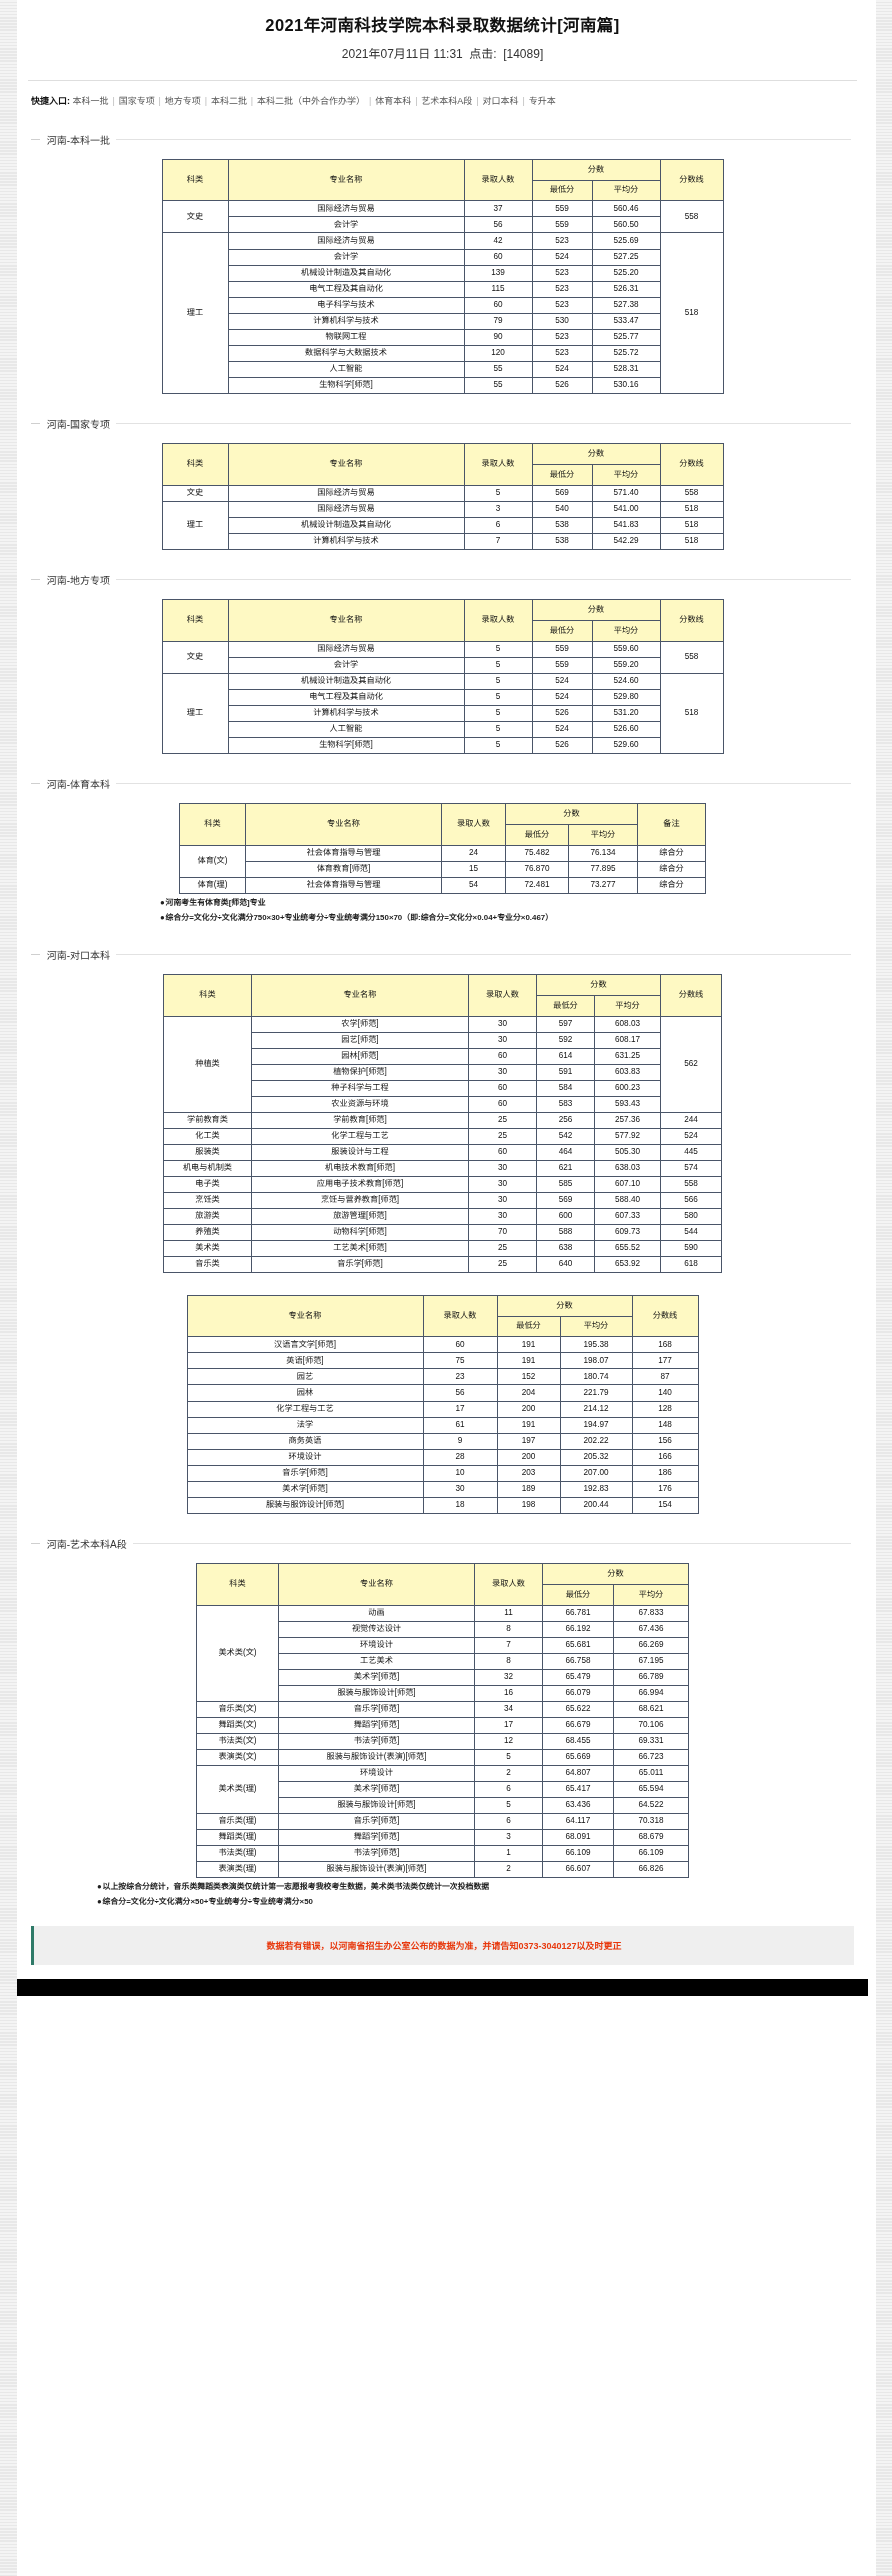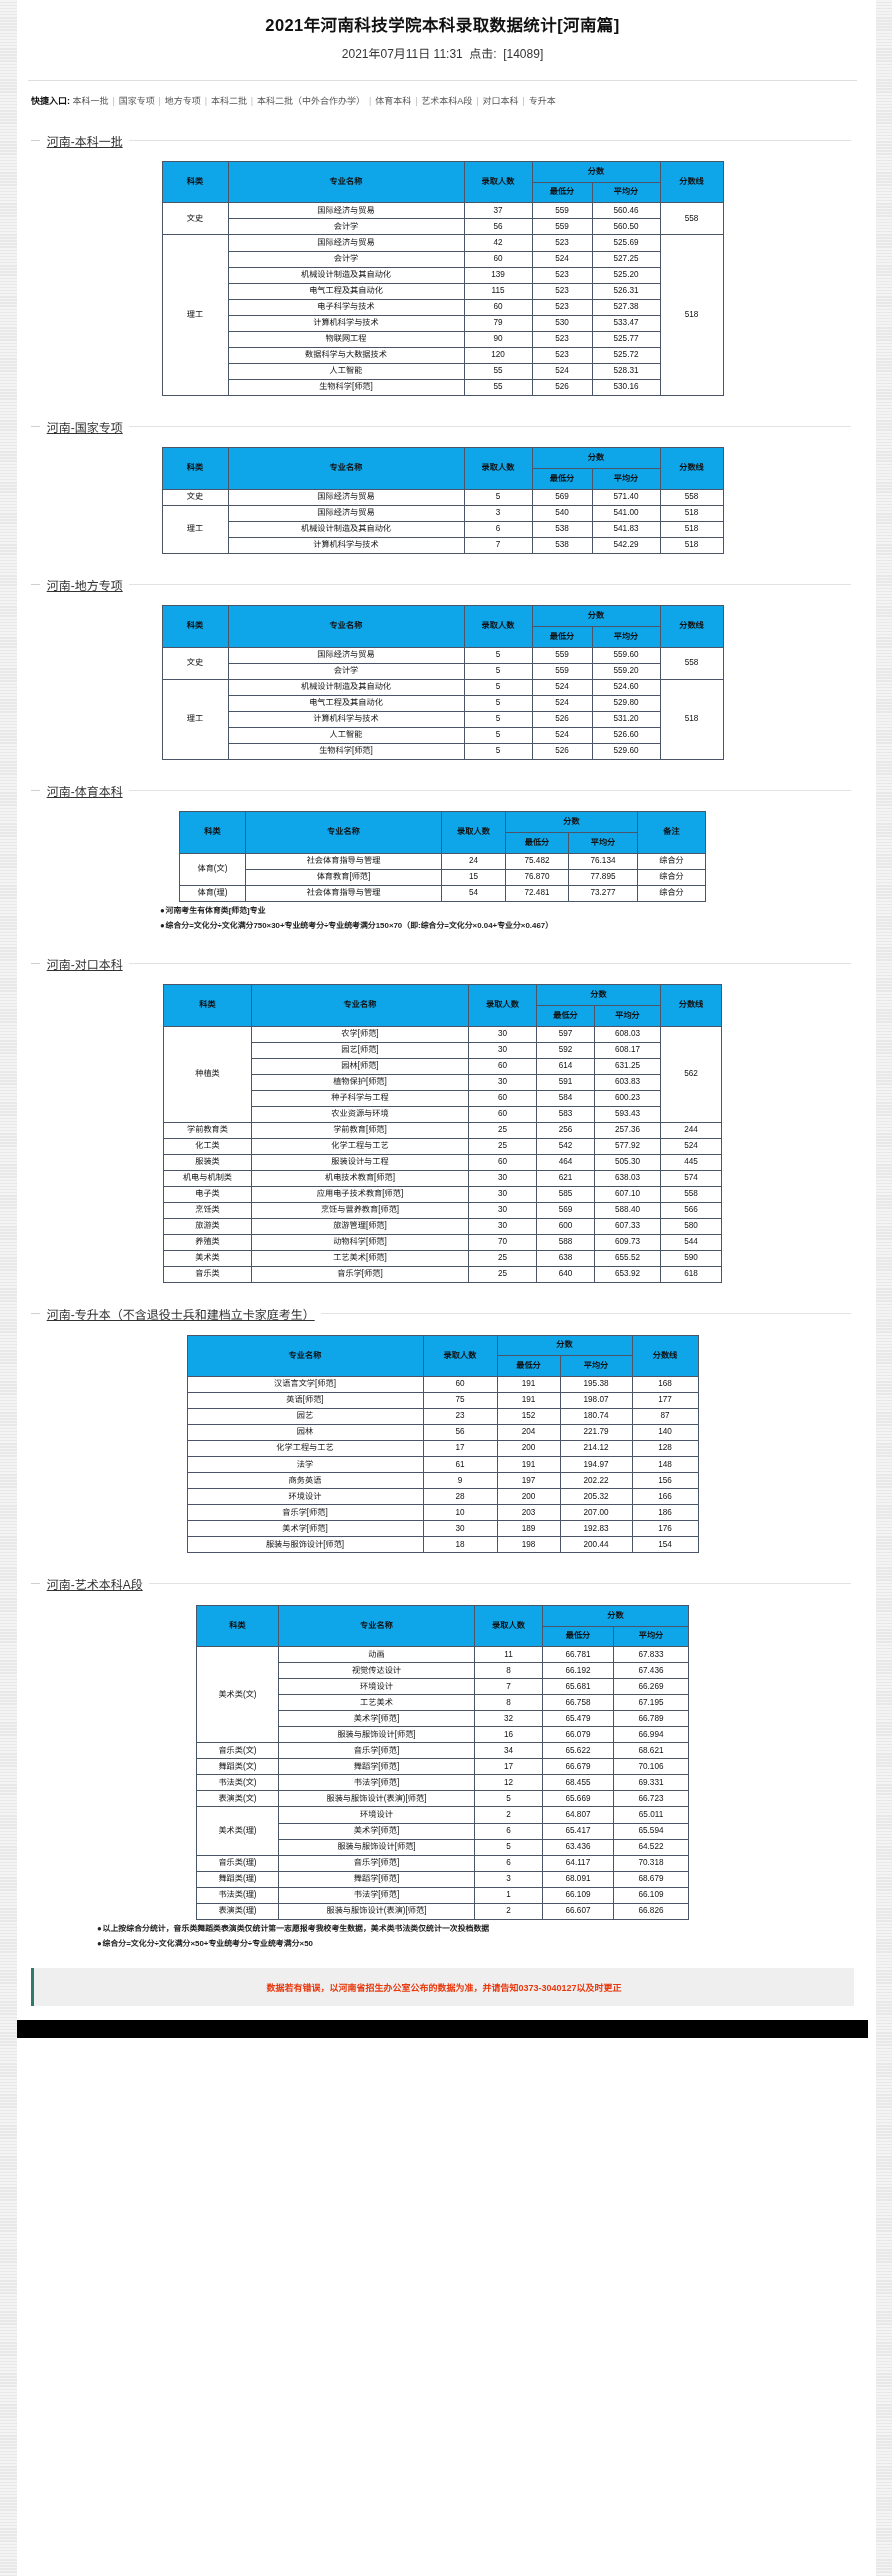--- a/index.html
+++ b/index.html
@@ -63,21 +63,21 @@
   .quick .sep { color:#bbb; margin:0 3.9px; }
 
   
   .section { margin-top:22px; }
   .sec-head {
     display:flex; align-items:center; gap:6.3px;
     padding:0 17.3px 0 14px;
   }
   .sec-dash { width:9.4px; height:0.8px; background:#cfcfcf; flex:none; }
   .sec-title {
-    font-size:12px; color:#333; white-space:nowrap; font-weight:normal;text-decoration:underline;
+    font-size:10px; color:#333; white-space:nowrap; font-weight:normal;
   }
   .sec-line { flex:1; height:0.8px; background:#e2e2e2; }
 
   
   .tbl-wrap { display:flex; justify-content:center; margin-top:12.6px; }
   table.data {
     border-collapse:collapse;
     font-size:8.2px;
     color:#111;
     background:#fff;
@@ -85,22 +85,22 @@
   table.data th, table.data td {
     border:0.8px solid #4a5568;
     text-align:center;
     vertical-align:middle;
     padding:2.4px 3.1px;
     line-height:1.25;
     font-weight:normal;
     white-space:nowrap;
   }
   table.data thead th {
-    background:#0ea5e9;
-    font-weight:bold;
+    background:#fef9c3;
+    font-weight:normal;
     padding:4.7px 3.1px;
   }
   table.data td.cat { font-weight:normal; }
   .c-cat   { width:66px; }
   .c-major { width:236px; }
   .c-num   { width:68px; }
   .c-min   { width:60px; }
   .c-avg   { width:68px; }
   .c-line  { width:63px; }
   .c-remark{ width:68px; }
@@ -604,25 +604,20 @@
                 <td class="c-num">25</td>
                 <td class="c-min">640</td>
                 <td class="c-avg">653.92</td>
                 <td class="c-line">618</td>
               </tr>
             </tbody>
           </table>
         </div>
       </div>
       <div class="section">
-        <div class="sec-head">
-          <span class="sec-dash"></span>
-          <span class="sec-title">河南-专升本（不含退役士兵和建档立卡家庭考生）</span>
-          <span class="sec-line"></span>
-        </div>
         <div class="tbl-wrap">
           <table class="data zsb">
             <thead>
               <tr>
                 <th class="c-major" rowspan="2">专业名称</th>
                 <th class="c-num" rowspan="2">录取人数</th>
                 <th colspan="2">分数</th>
                 <th class="c-line" rowspan="2">分数线</th>
               </tr>
               <tr>

